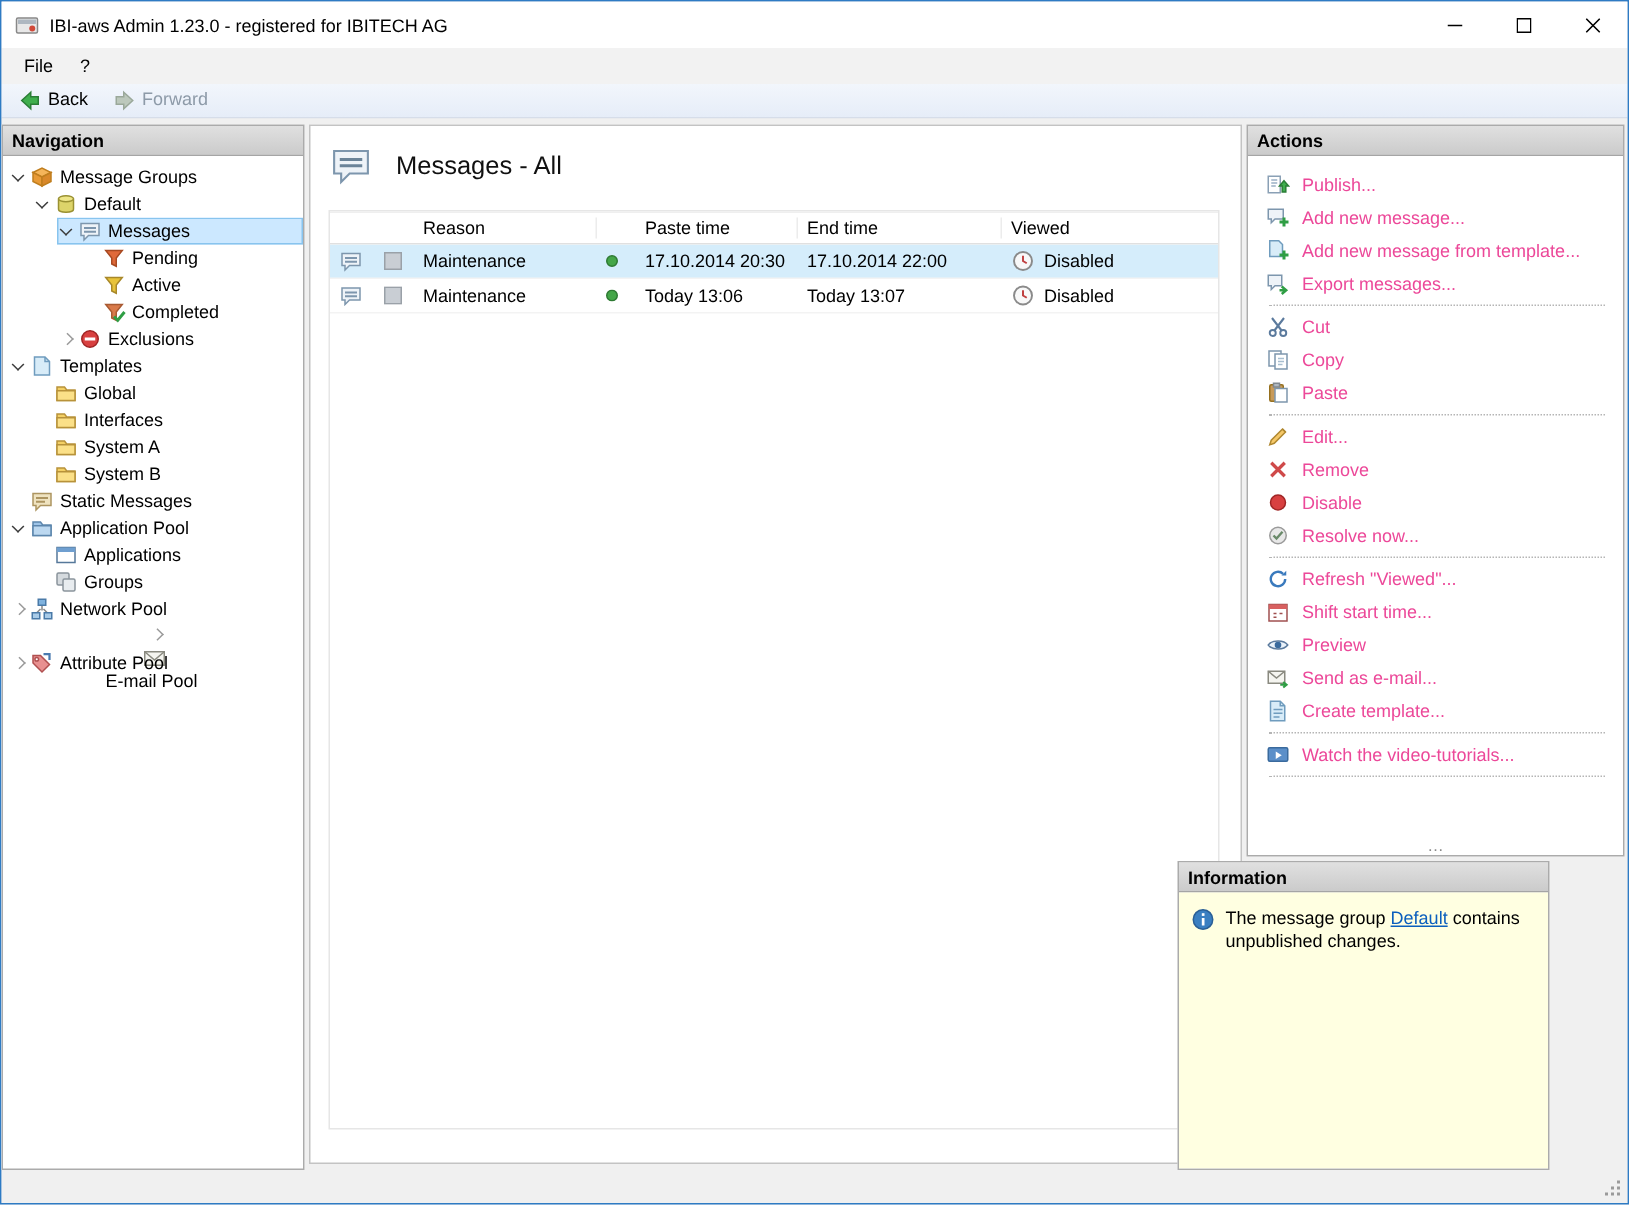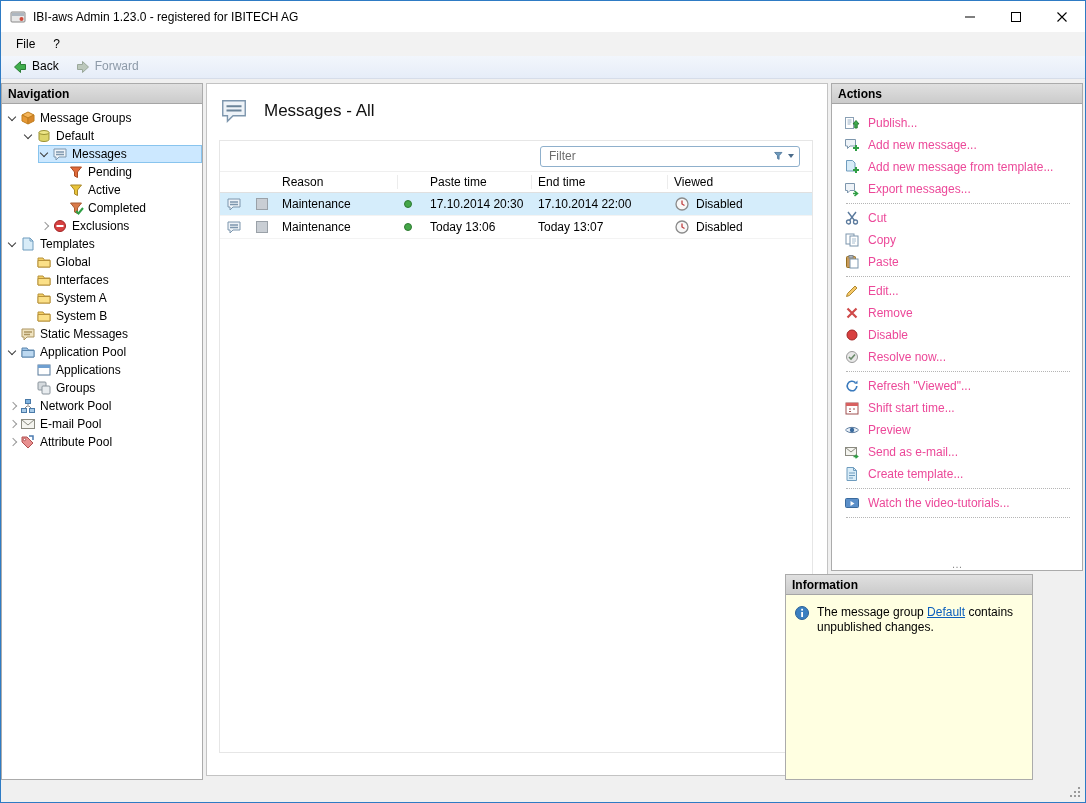--- a/index.html
+++ b/index.html
@@ -318,21 +318,21 @@
             <span class="icon">
               <svg viewBox="0 0 16 16">
                 <path d="M8 5 v4 M4 11 l3 -3 M12 11 l-3 -3" stroke="#888" fill="none"></path>
                 <rect x="5.5" y="1.5" width="5" height="4" fill="#7fb2de" stroke="#4a7aa8"></rect>
                 <rect x="1.5" y="10.5" width="5" height="4" fill="#a8cbe8" stroke="#4a7aa8"></rect>
                 <rect x="9.5" y="10.5" width="5" height="4" fill="#a8cbe8" stroke="#4a7aa8"></rect>
               </svg>
             </span>
             <span class="tree-label">Network Pool</span>
           </div>
-          <div class="tree-row" style="margin-left: 4px;">
+          <div class="tree-row" style="margin-left: 4px; flex-direction: column;">
             <span class="chev collapsed"></span>
             <span class="icon">
               <svg viewBox="0 0 16 16">
                 <rect x="1.5" y="3.5" width="13" height="9" fill="#f5f5f0" stroke="#8a8a80"></rect>
                 <path d="M1.5 3.5 L8 9 L14.5 3.5" fill="none" stroke="#8a8a80"></path>
               </svg>
             </span>
             <span class="tree-label">E-mail Pool</span>
           </div>
           <div class="tree-row" style="margin-left: 4px;">
@@ -353,31 +353,20 @@
       <div class="main-header">
         <span class="main-icon">
           <svg viewBox="0 0 32 32">
               <path d="M4 5 h24 v16 h-13 l-6 6 v-6 h-5 z" fill="#eef3f8" stroke="#7d96ad" stroke-width="1.5"></path>
               <path d="M8 11 h16 M8 15.5 h16" stroke="#6b8499" stroke-width="2.2" fill="none"></path>
             </svg>
         </span>
         <span class="main-title">Messages - All</span>
       </div>
       <div class="grid">
-        <div class="filter-row">
-          <div class="filter-box">
-            <input type="text" placeholder="Filter" style="">
-            <span class="filter-icon">
-              <svg viewBox="0 0 16 16">
-                  <path d="M2 3 h9 l-3.5 4 v4.5 l-2-1 v-3.5 z" fill="#6f9cbe" stroke="#4a7398"></path>
-                </svg>
-              <i class="caret"></i>
-            </span>
-          </div>
-        </div>
         <div class="thead">
             <div class="th" style="width: 30px;"></div>
             <div class="th" style="width: 26px;"></div>
             <div class="th" style="width: 122px;">Reason</div>
             <div class="th" style="width: 26px;"></div>
             <div class="th" style="width: 108px;">Paste time</div>
             <div class="th" style="width: 136px;">End time</div>
             <div class="th flex">Viewed</div>
           </div>
         <div class="tbody">

